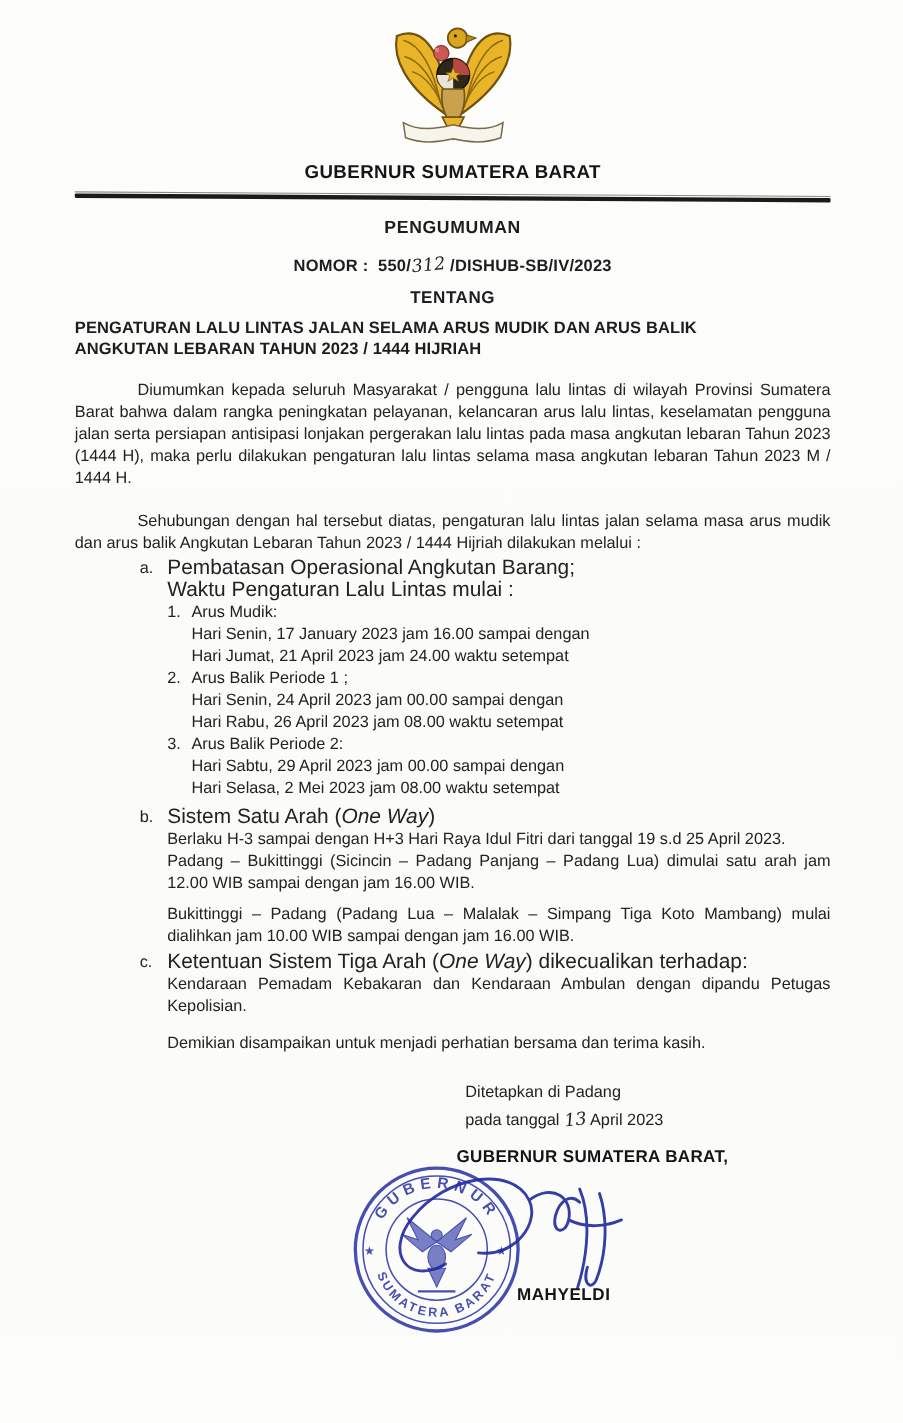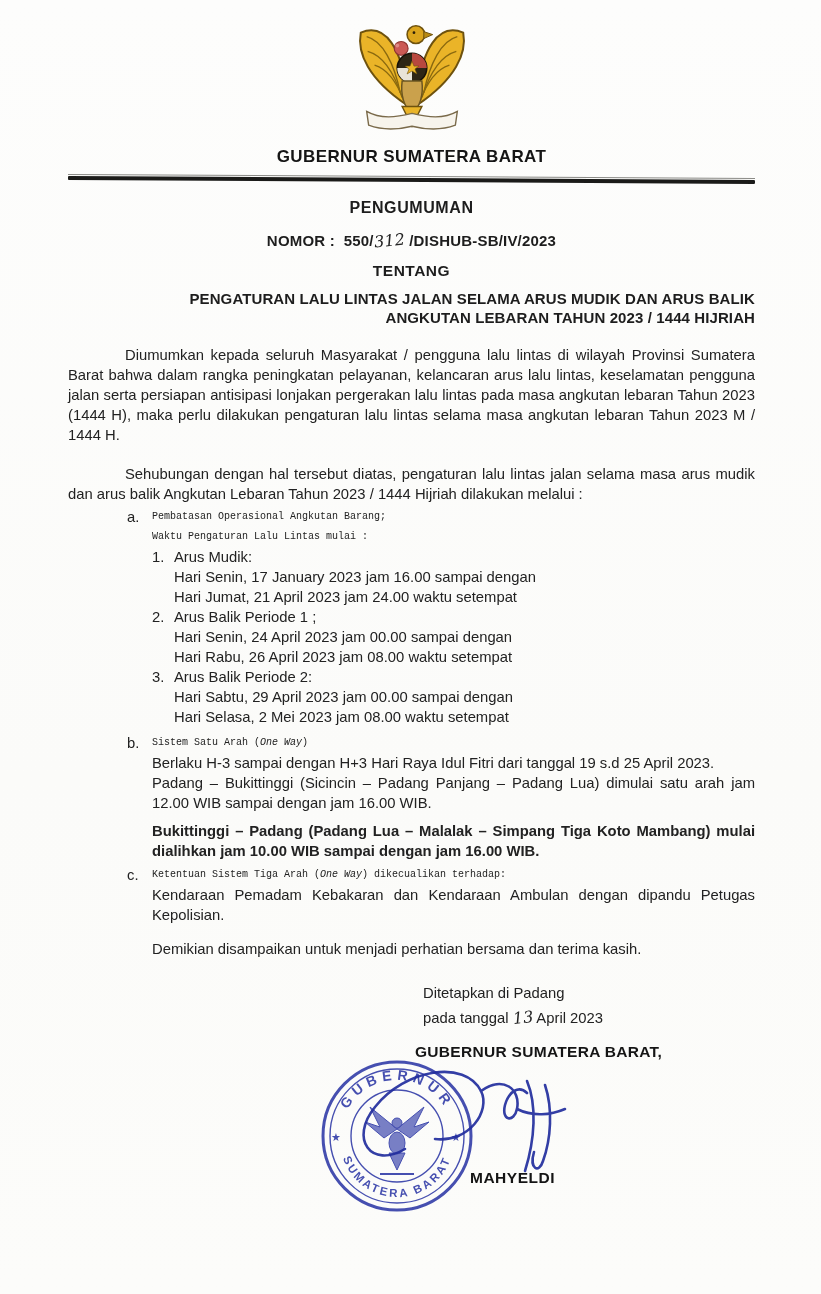--- a/index.html
+++ b/index.html
@@ -39,42 +39,42 @@
   }
   .hand {
     font-family:"DejaVu Serif", serif; font-style:italic; font-weight:500;
     display:inline-block; transform:rotate(-6deg); font-size:16px; color:#242424;
   }
   .tentang {
     margin-top:9px; text-align:center;
     font-size:15.5px; font-weight:700; letter-spacing:.5px; height:20px;
   }
   .subject {
-    margin-top:7px; text-align:right;
+    margin-top:7px; text-align:left;
     font-size:15px; font-weight:700; line-height:19px; letter-spacing:.1px;
   }
   
   .para {
     font-size:14.8px; line-height:20px; text-align:justify; color:#222;
   }
   .para.indent { text-indent:57px; }
   .p1 { margin-top:18px; }
   .p2 { margin-top:19px; }
   
   .abc-list { margin-top:3px; margin-left:59px; }
   .abc-row { display:flex; align-items:flex-start; }
   .abc-marker { width:25px; flex:none; font-size:14.8px; line-height:20px; color:#222; }
   .abc-content { flex:1; min-width:0; }
-  .abc-title { font-size:10px; line-height:20px; color:#222;font-family:Liberation Mono, monospace; }
+  .abc-title { font-size:19px; line-height:20px; color:#222; }
   .num-row { display:flex; align-items:flex-start; }
   .num-marker { width:22px; flex:none; font-size:14.8px; line-height:20px; color:#222; }
   .num-content { flex:1; min-width:0; font-size:14.8px; line-height:20px; color:#222; }
   .item-b { margin-top:6px; }
   .item-c { margin-top:4px; }
-  .gap-top { margin-top:8px;font-weight:bold; }
+  .gap-top { margin-top:8px; }
   .it { font-style:italic; }
   .closing {
     margin-top:14px; margin-left:84px;
     font-size:14.8px; line-height:20px; color:#222; height:20px;
   }
   
   .sign-block { position:relative; margin-top:24px; height:293px; }
   .sign-place { position:absolute; left:355px; top:0;   font-size:14.8px; line-height:20px; color:#222;text-align:right; }
   .sign-date  { position:absolute; left:355px; top:25px; font-size:14.8px; line-height:20px; color:#222; }
   .sign-office {

